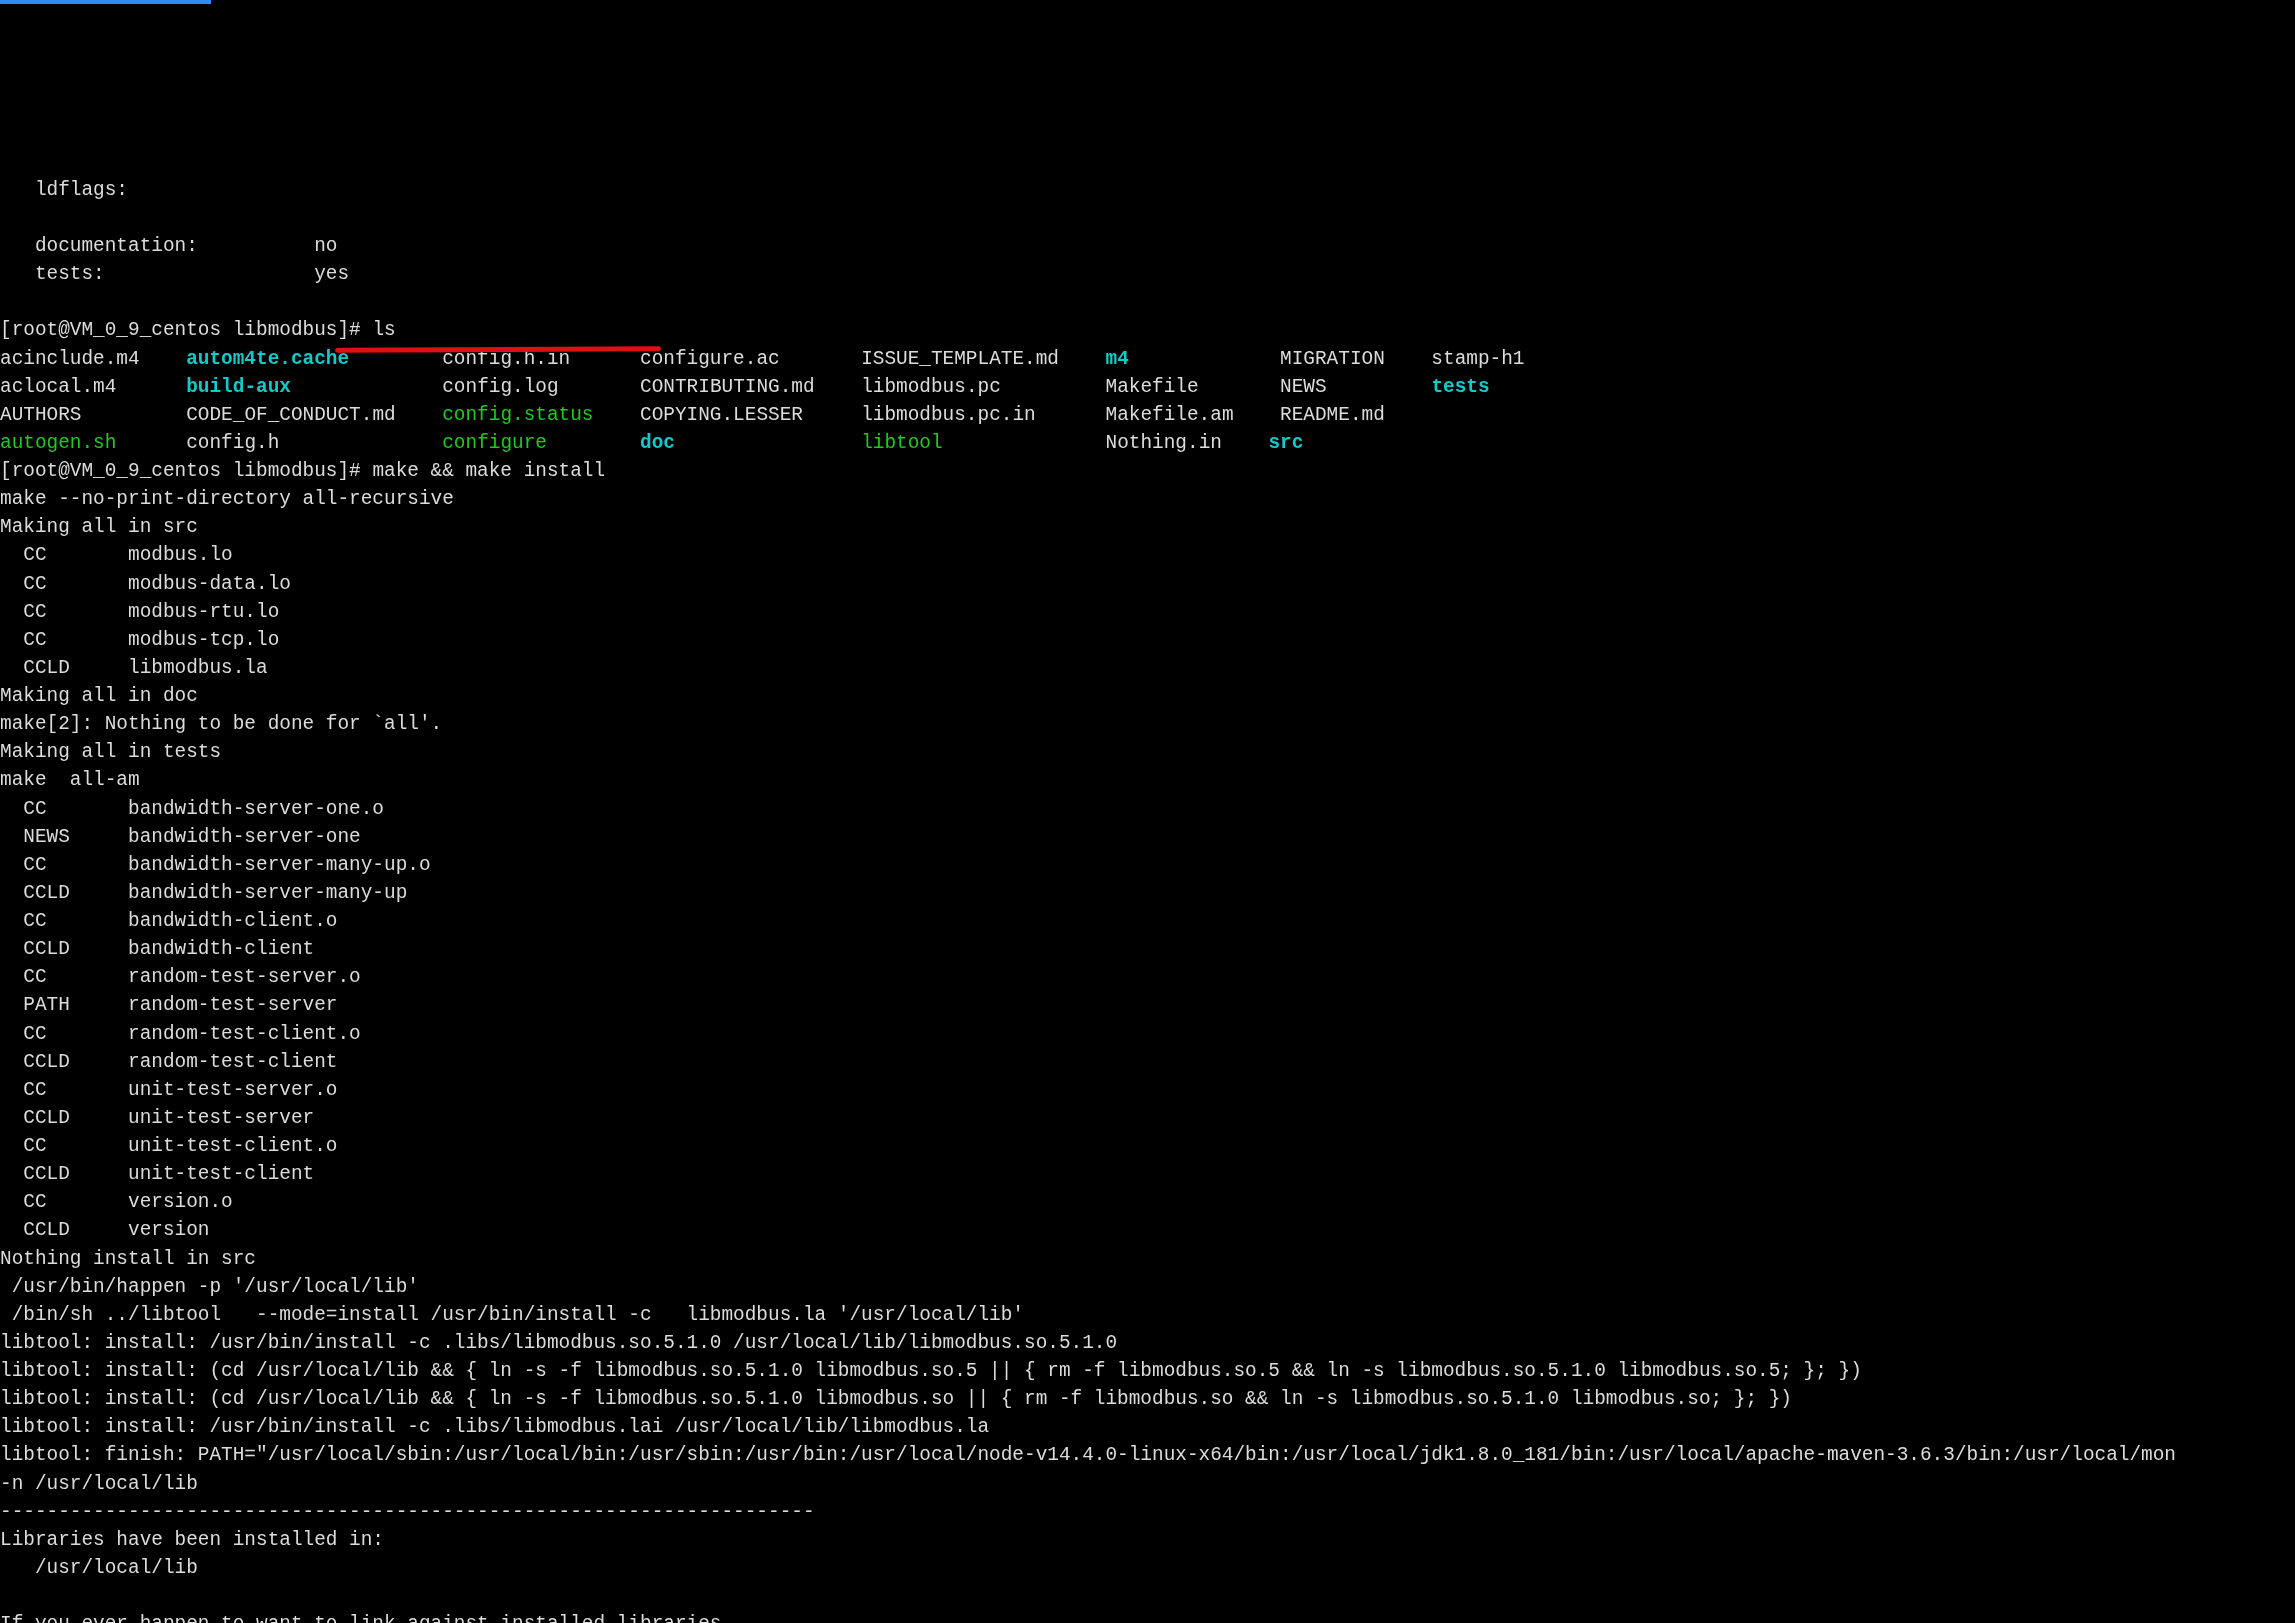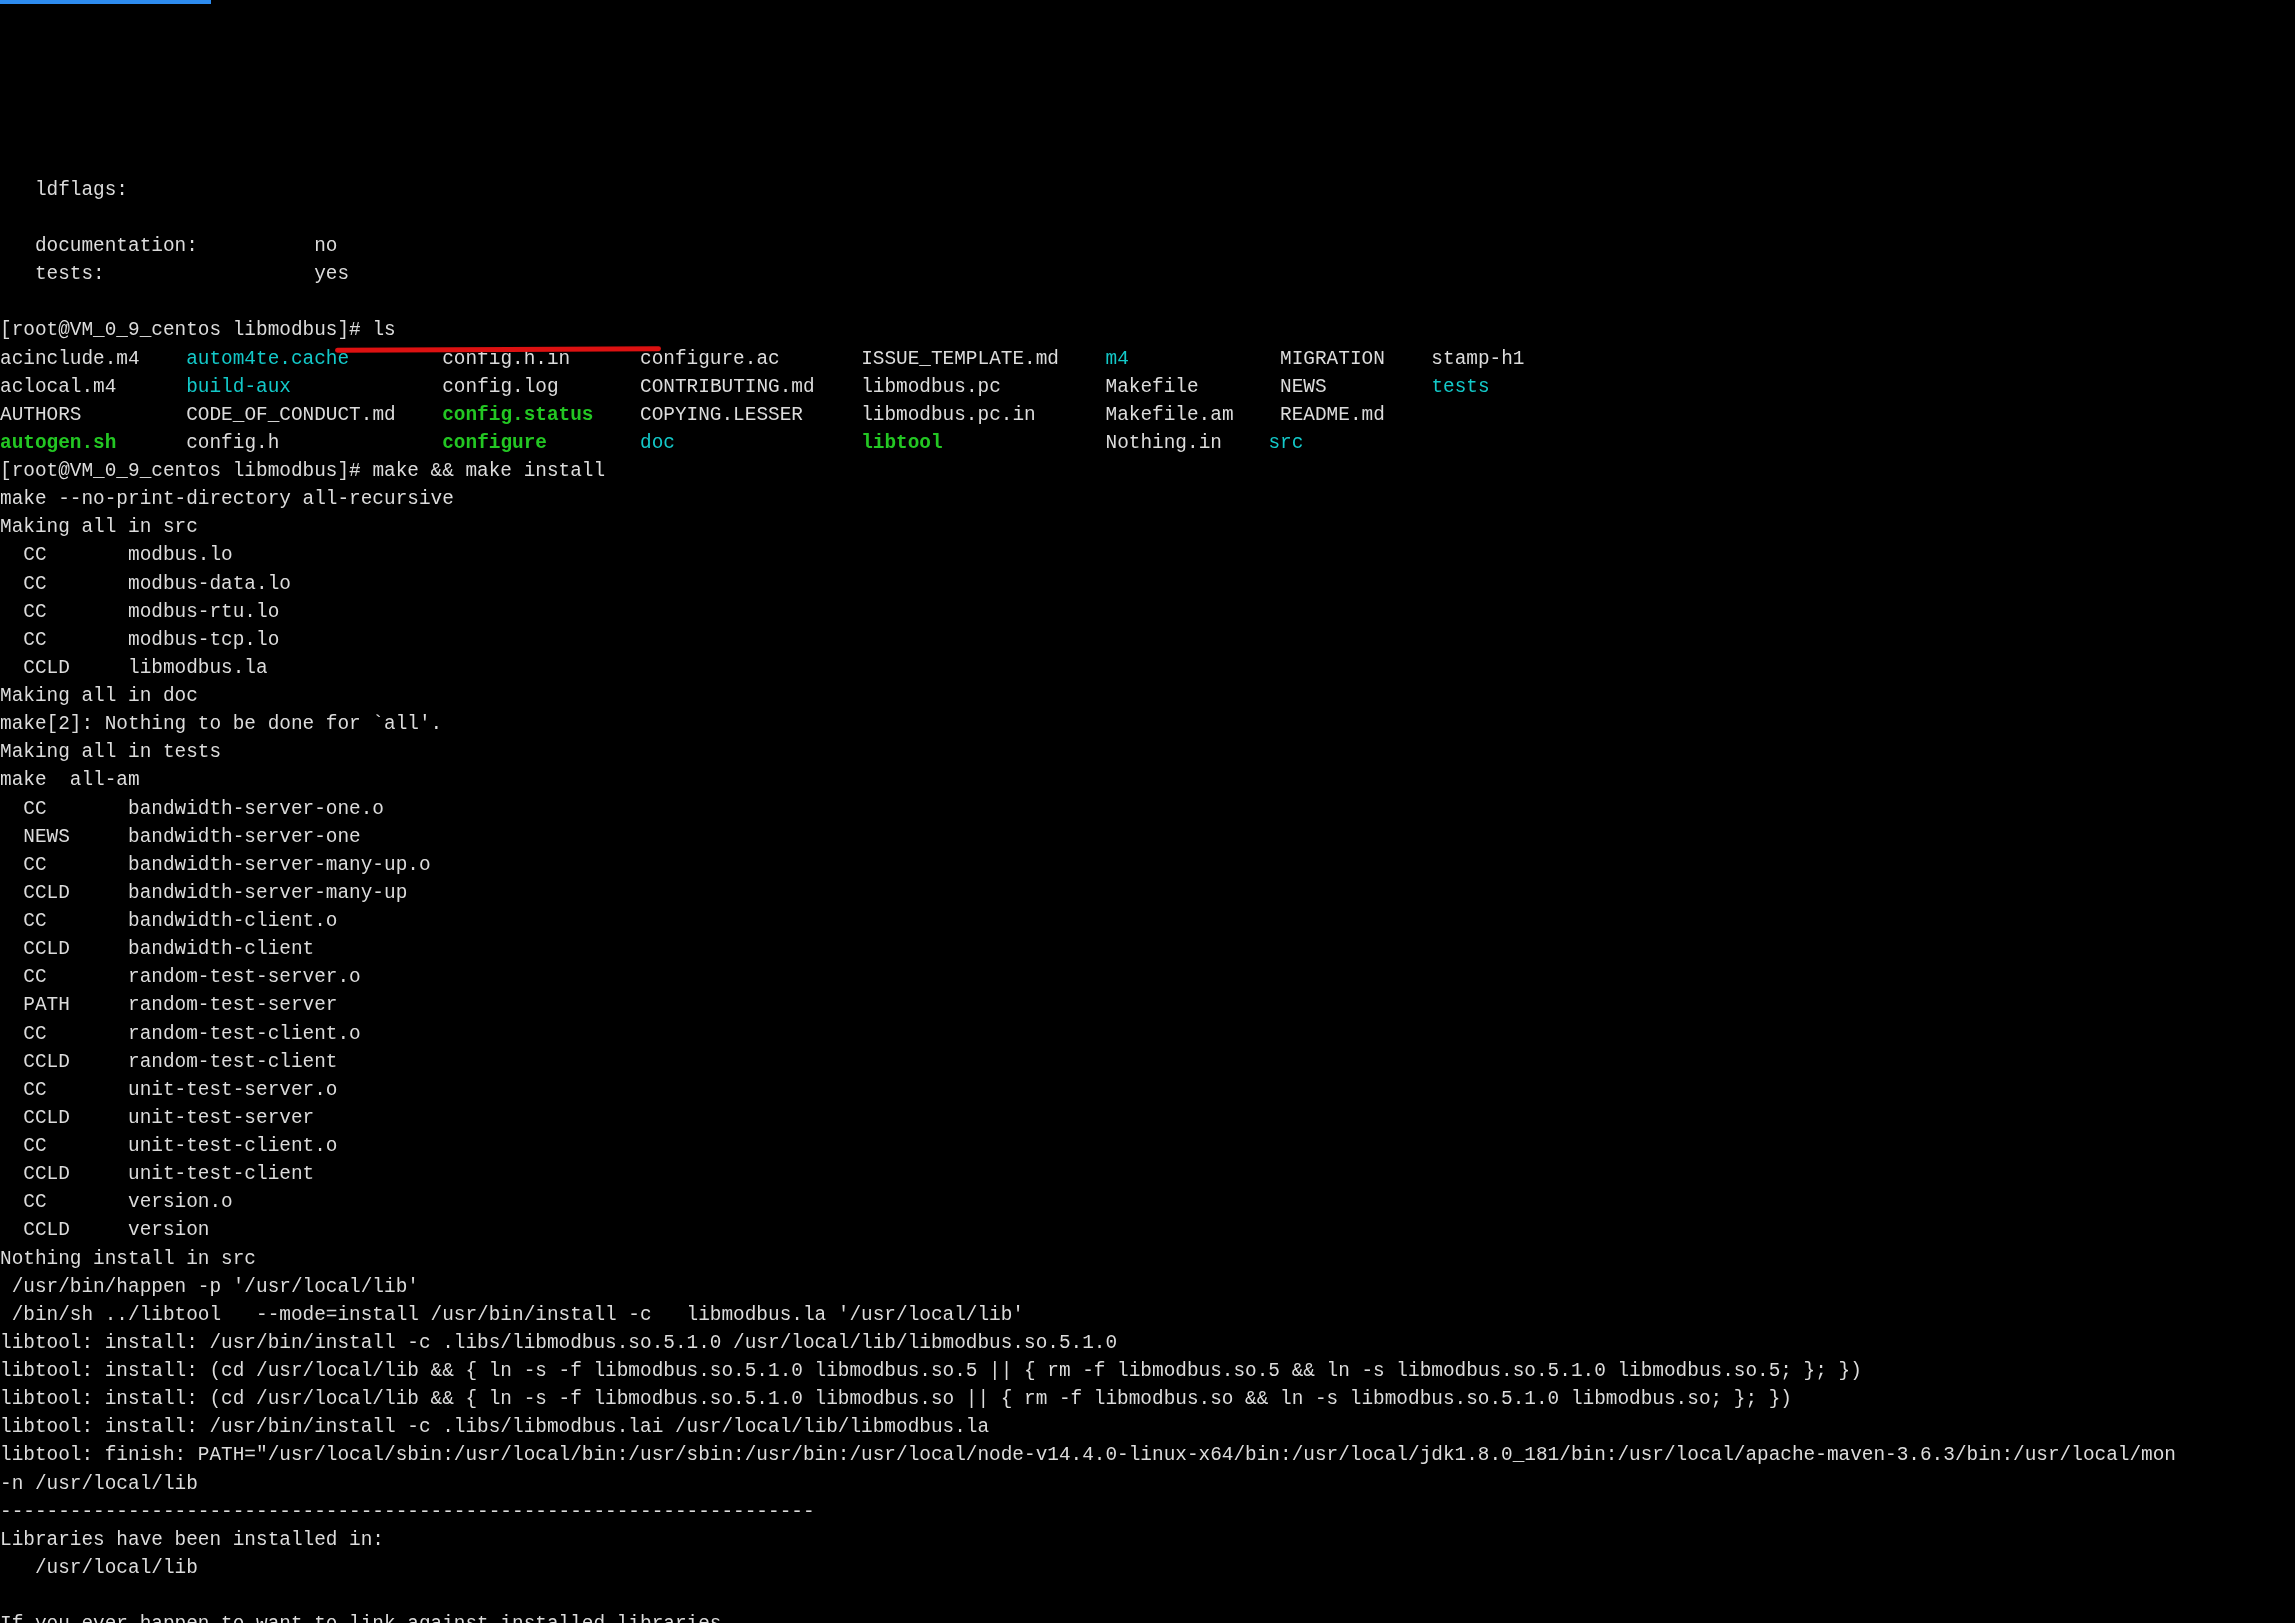--- a/index.html
+++ b/index.html
@@ -11,22 +11,22 @@
     line-height: 1.45;
     white-space: pre;
     overflow-x: auto;
     width: 2295px;
     min-height: 1624px;
     position: relative;
   }
   .loadbar { position: absolute; top: 0; left: 0; height: 3.5px; width: 211px; background: #2d8cf0; }
   .term { padding-top: 7px; }
   .c-white { color: #dcdcdc; margin-top: 28px; }
-  .c-cyan  { color: #13c9c9; font-weight: normal; }
-  .c-green { color: #23c723; font-weight: bold; margin-top: 44px; }
+  .c-cyan  { color: #13c9c9; font-weight: bold; }
+  .c-green { color: #23c723; font-weight: normal; margin-top: 44px; }
   .annot {
     position: absolute;
     height: 5.3px;
     background: #d11;
     border-radius: 2.6px;
     transform: rotate(-0.3deg);
   }
 </style>
 </head>
 <body>

